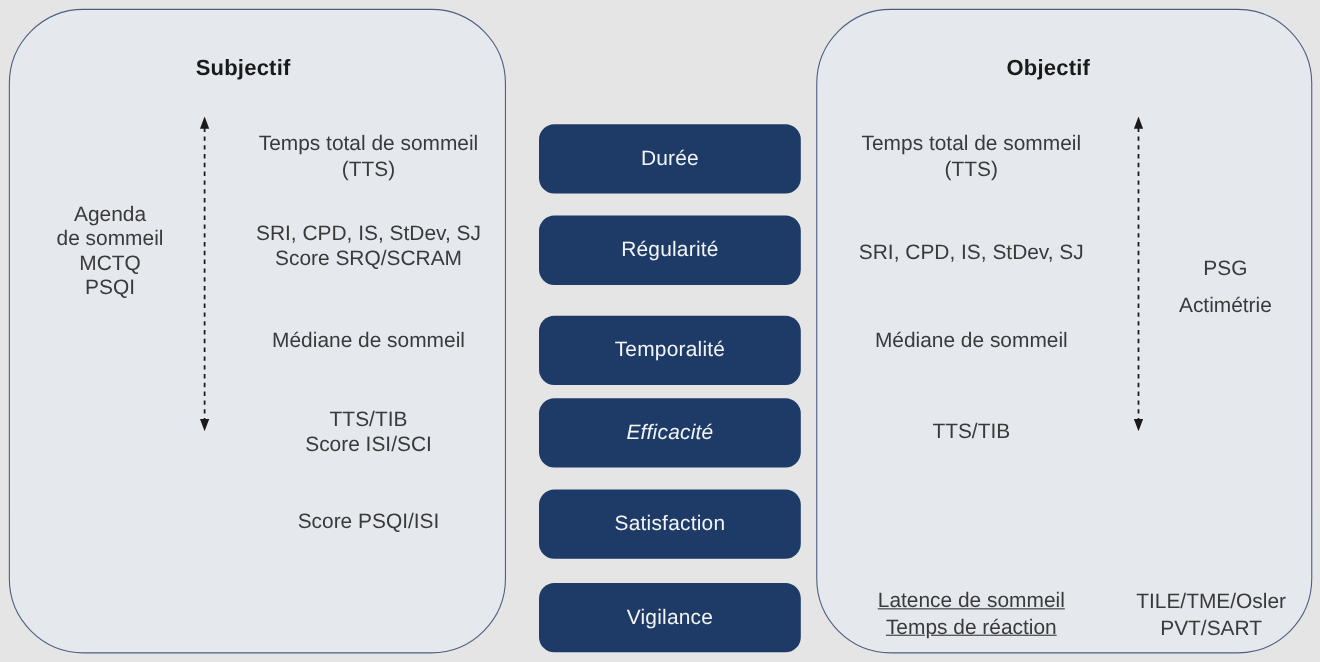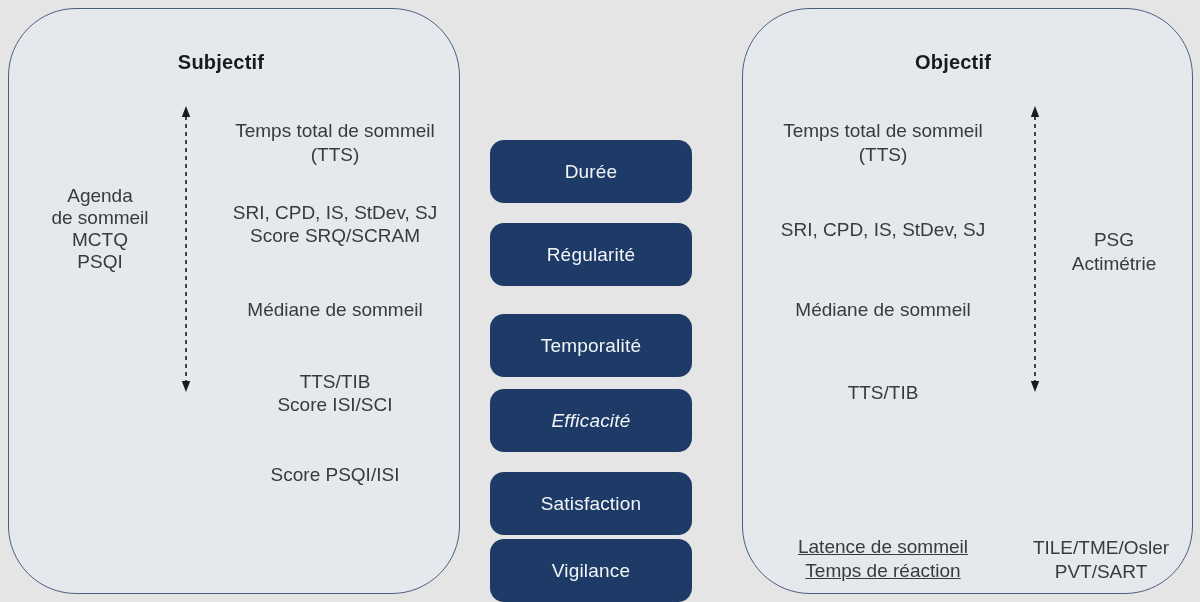--- a/index.html
+++ b/index.html
@@ -37,55 +37,54 @@
     white-space: nowrap;
   }
   .body-text {
     font-size: 19px;
     color: #3a3a3a;
     line-height: 23px;
     white-space: pre-line;
   }
   .lh22 { line-height: 22px; }
   .lh24 { line-height: 24px; }
-  .lh25 { line-height: 24px; }
+  .lh25 { line-height: 34px; }
 
   .center-title {
     position: absolute;
     left: 600px;
     top: 33px;
     transform: translateX(-50%);
     text-align: center;
     font-size: 20px;
     font-weight: 700;
     color: #141414;
     line-height: 26px;
     white-space: pre-line;
   }
   .dim-box {
     position: absolute;
     left: 490px;
-    width: 202px;
+    width: 238px;
     height: 63px;
     background: #1e3a66;
     border-radius: 14px;
     display: flex;
     align-items: center;
     justify-content: center;
     font-size: 19px;
     color: #f2f5f8;
     letter-spacing: 0.2px;
-    margin-top: 27px;
   }
   .b1 { top: 113px; }
   .b2 { top: 196px; }
   .b3 { top: 287px; }
   .b4 { top: 362px; font-style: italic; }
   .b5 { top: 445px; }
-  .b6 { top: 512px; text-align: center; }
+  .b6 { top: 530px; text-align: center; }
 
   .arrow-svg {
     position: absolute;
     width: 14px;
     height: 286px;
     top: 106px;
     transform: translateX(-50%);
   }
   .arrow-left  { left: 186px;  }
   .arrow-right { left: 1035px; }

